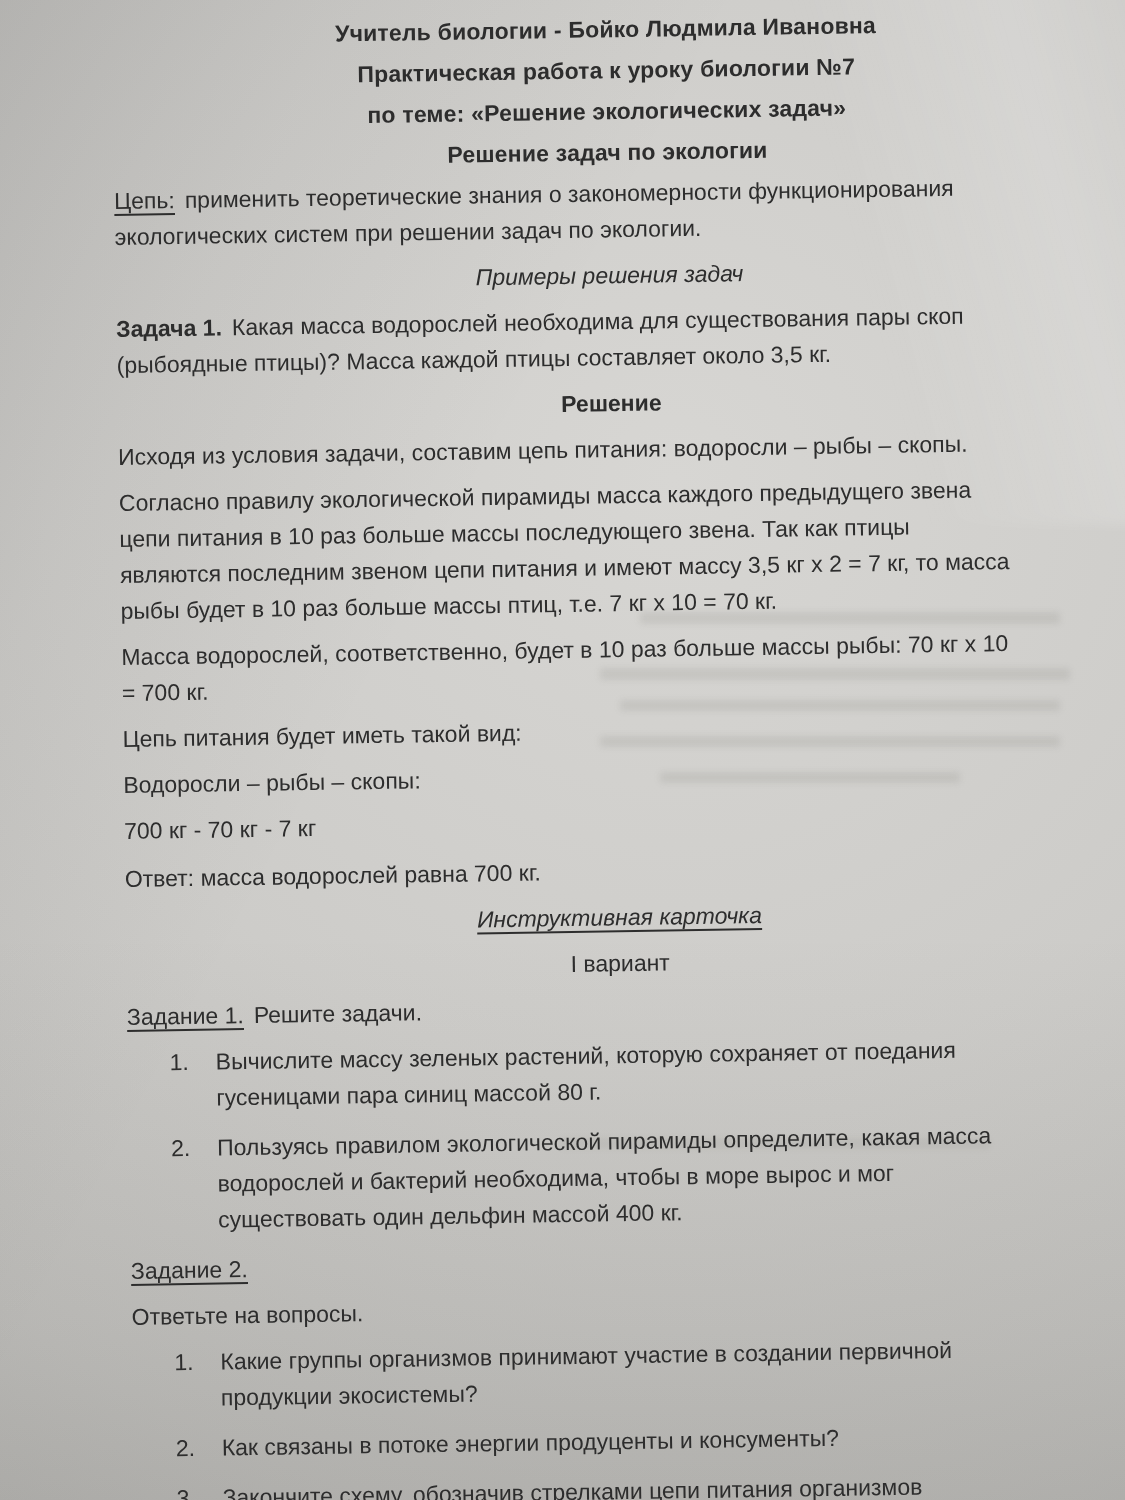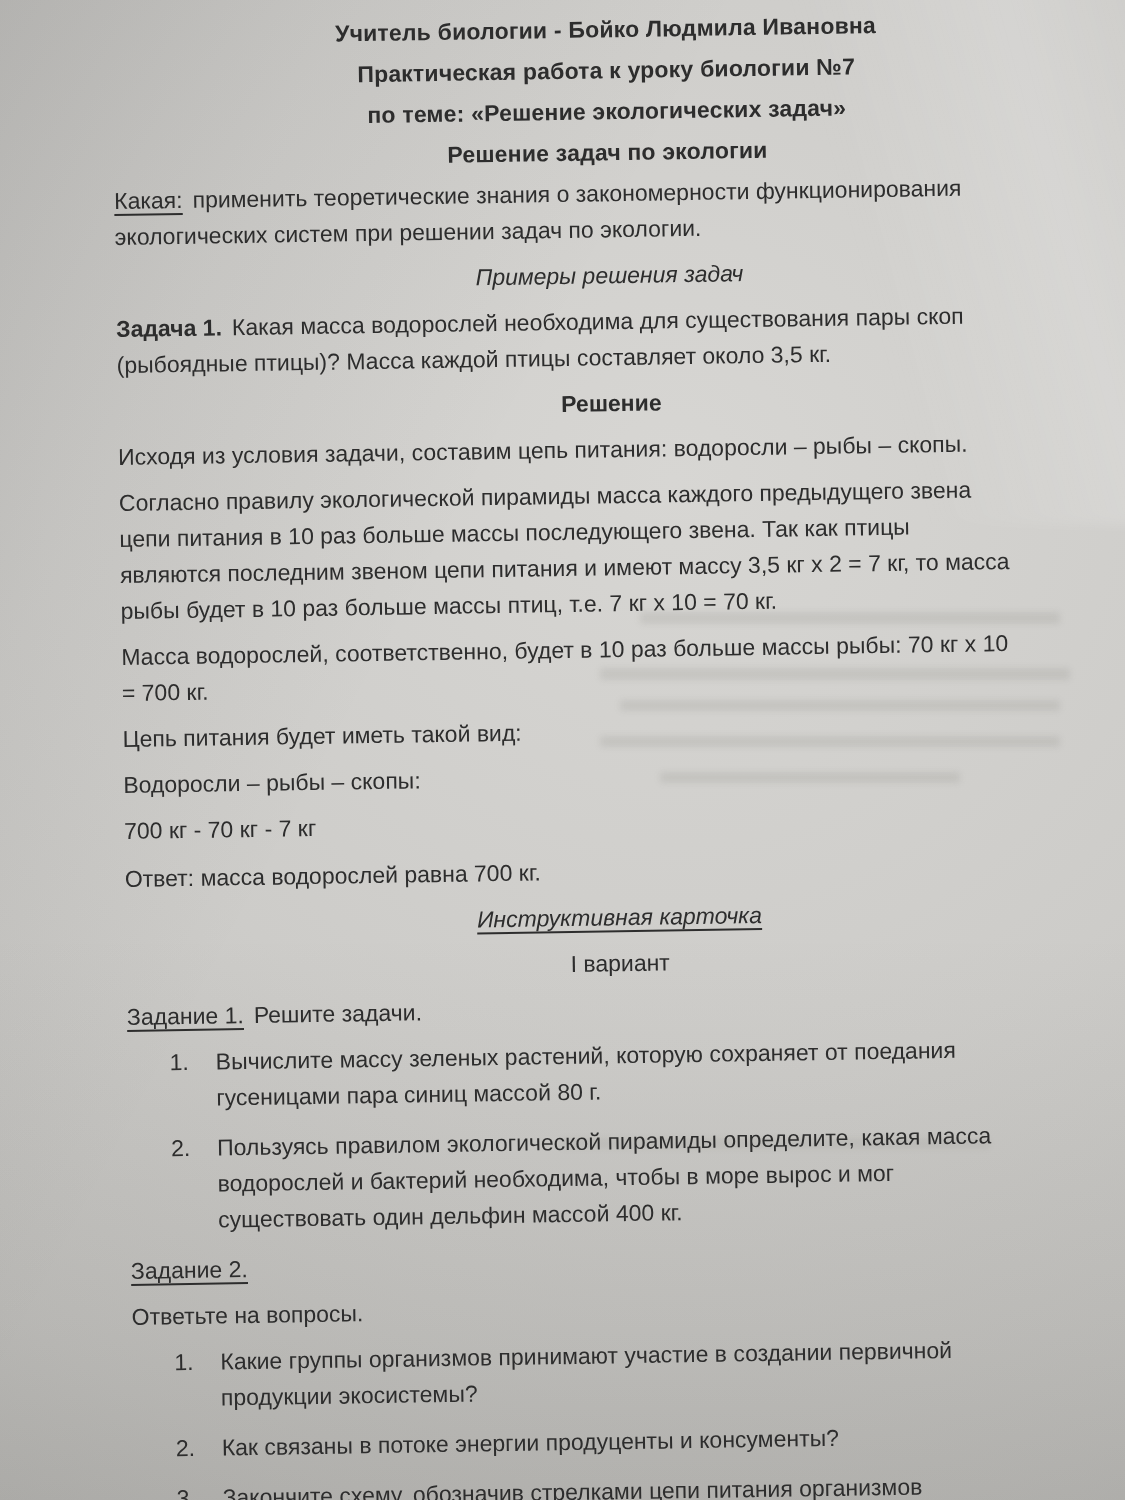--- a/index.html
+++ b/index.html
@@ -74,21 +74,21 @@
   <div class="ghost g5"></div>
   <div class="ghost g6"></div>
 
   <div class="content">
 
     <p class="center bold hline">Учитель биологии - Бойко Людмила Ивановна</p>
     <p class="center bold hline">Практическая работа к уроку биологии №7</p>
     <p class="center bold hline">по теме: «Решение экологических задач»</p>
     <p class="center bold hline">Решение задач по экологии</p>
 
-    <p><span class="underline label">Какая:</span><span class="pre">применить теоретические знания о закономерности функционирования
+    <p><span class="underline label">Цепь:</span><span class="pre">применить теоретические знания о закономерности функционирования
 экологических систем при решении задач по экологии.</span></p>
 
     <p class="center italic sp-above">Примеры решения задач</p>
 
     <p class="sp-above"><span class="bold label">Задача 1.</span><span class="pre">Какая масса водорослей необходима для существования пары скоп
 (рыбоядные птицы)? Масса каждой птицы составляет около 3,5 кг.</span></p>
 
     <p class="center bold sp-above">Решение</p>
 
     <p class="pre sp-above">Исходя из условия задачи, составим цепь питания: водоросли – рыбы – скопы.</p>

